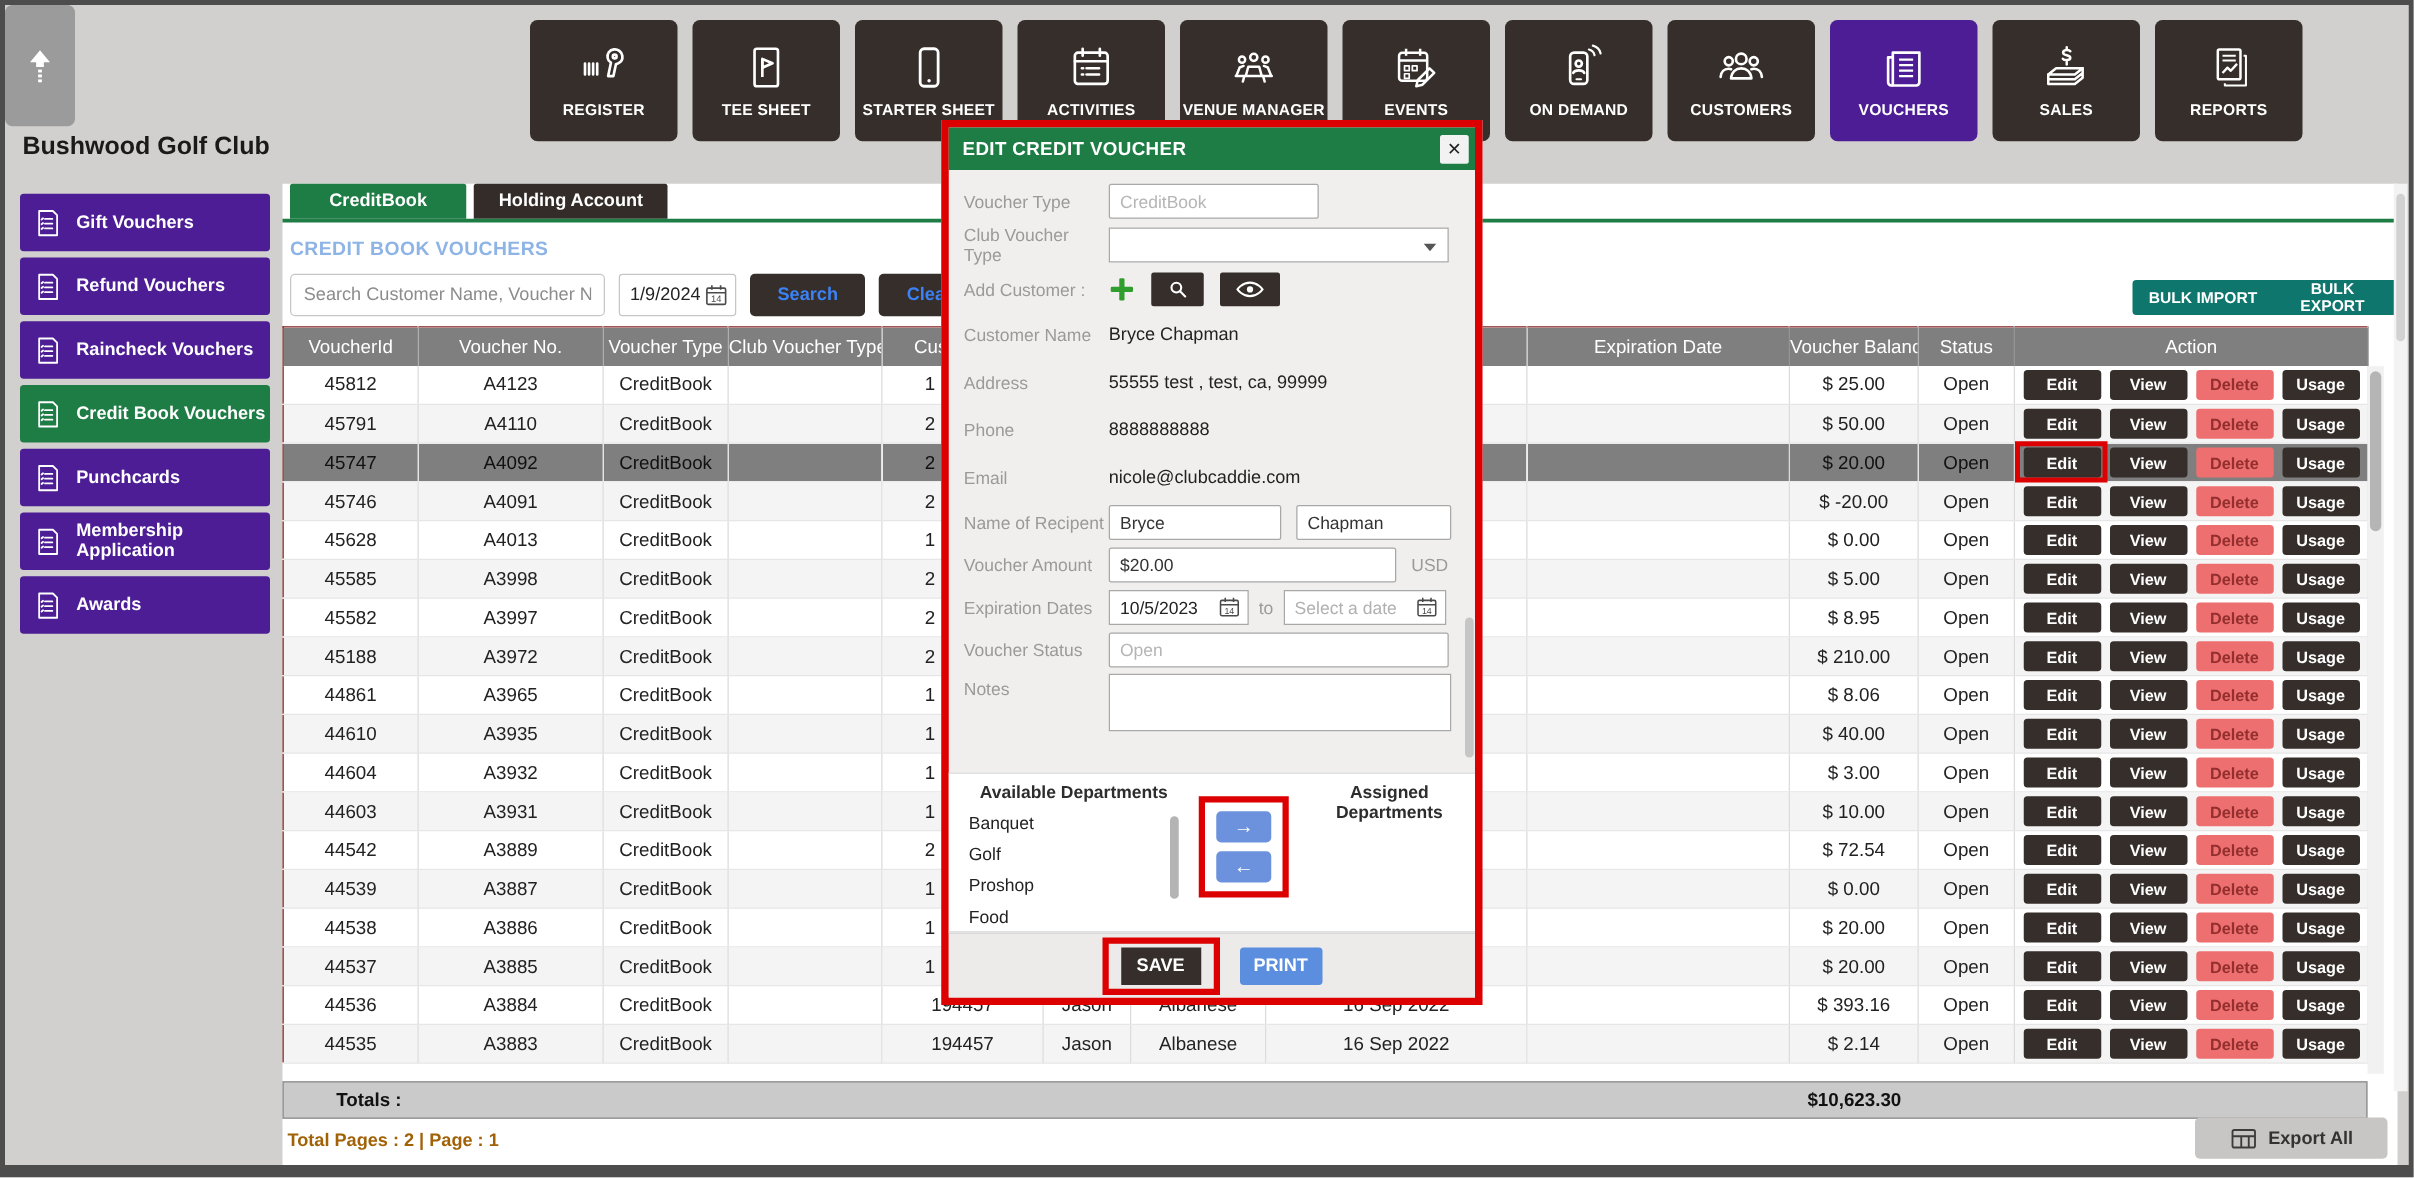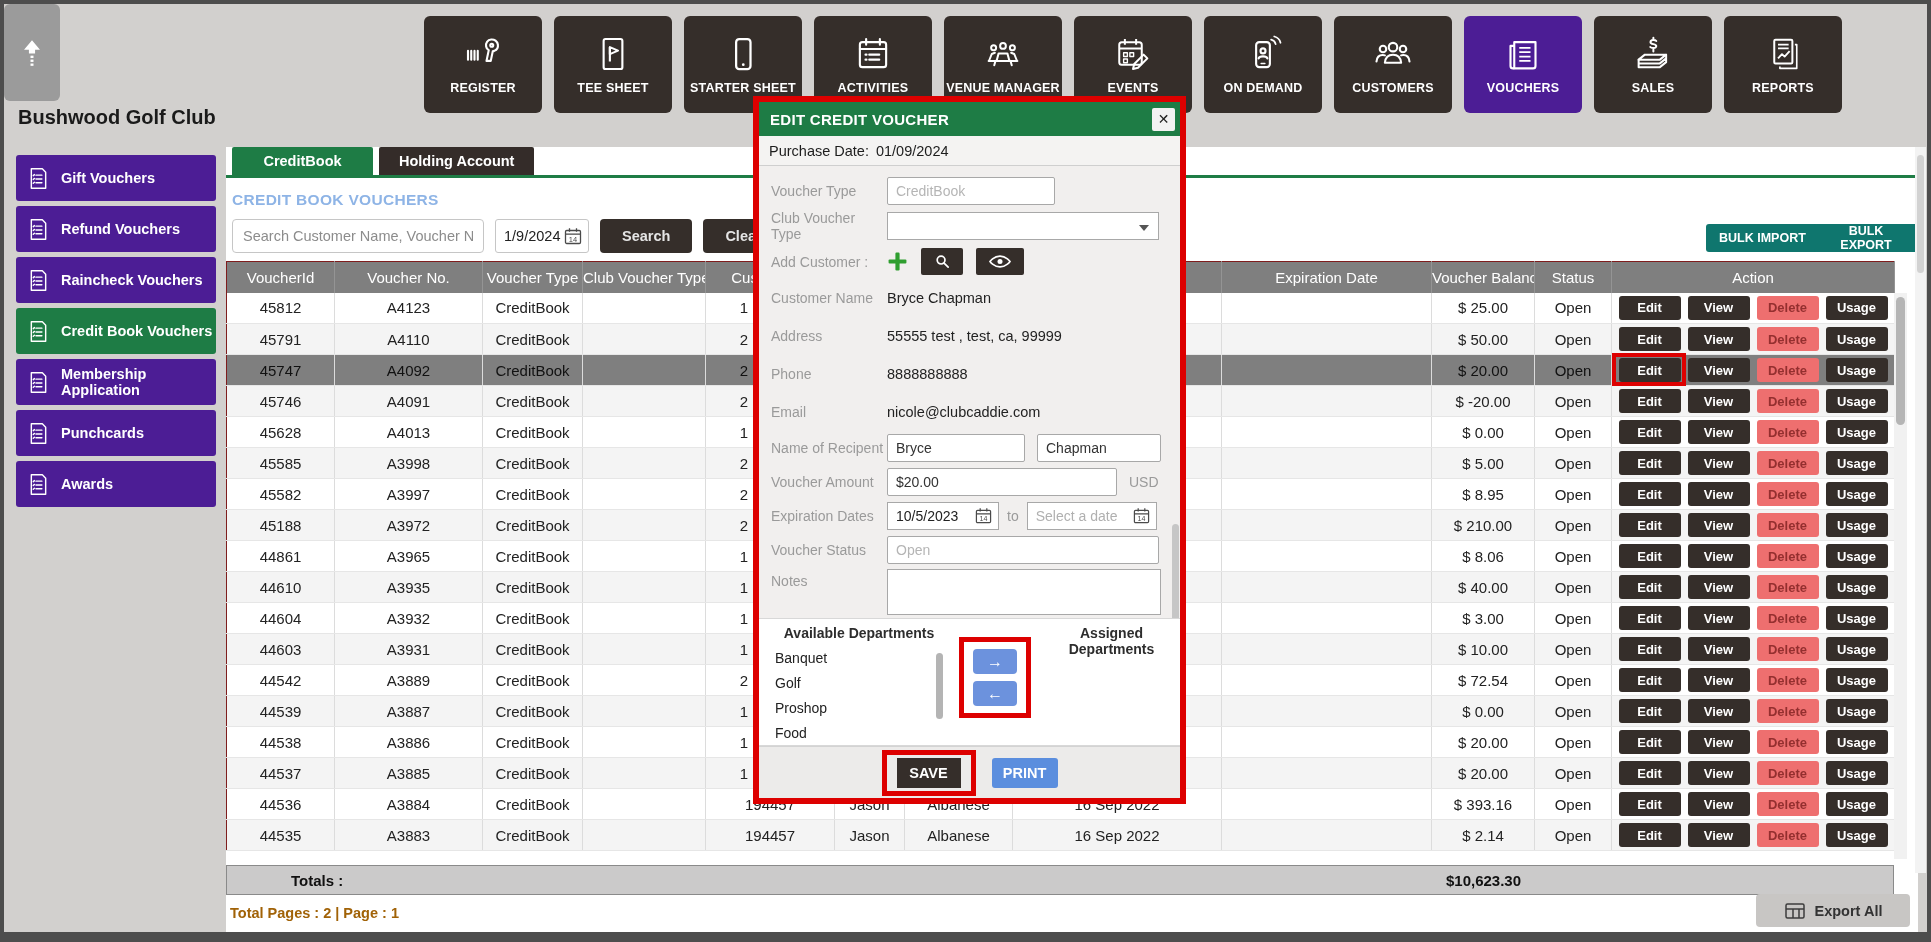--- a/index.html
+++ b/index.html
@@ -38,21 +38,21 @@
   .tab-underline { position:absolute; left:0; top:28px; width:100%; height:3px; background:#1e7c45; }
   .section-title { position:absolute; left:6px; top:44px; font-size:15.5px; font-weight:600; color:#8eb4e6; letter-spacing:.3px; }
   .filter-row { position:absolute; left:6px; top:72px; display:flex; gap:11px; align-items:center; }
   .search-input { width:252px; height:34px; border:1px solid #c6c6c6; border-radius:4px; padding:0 10px;
                   font-size:14.5px; color:#333; font-family:inherit; }
   .search-input::placeholder { color:#8c8c8c; }
   .datebox { width:94px; height:34px; border:1px solid #c6c6c6; border-radius:3px; background:#fff;
              display:flex; align-items:center; padding:0 6px 0 8px; gap:4px; cursor:pointer; }
   .datebox .dt { font-size:14.5px; color:#222; flex:1; white-space:nowrap; }
   .datebox svg { width:18px; height:18px; color:#4a4a4a; flex-shrink:0; }
-  .dark-btn { height:34px; padding:0 22px; background:#352e2a; color:#e5e5e5; border:none; border-radius:4px;
+  .dark-btn { height:34px; padding:0 22px; background:#352e2a; color:#3b82f6; border:none; border-radius:4px;
               font-size:14.5px; font-weight:600; font-family:inherit; cursor:pointer; }
   .bulk-btn { position:absolute; top:77px; height:28px; background:#0f766e; color:#fff; border:none;
               border-radius:3px; font-size:12.5px; font-weight:600; font-family:inherit; padding:0 13px; cursor:pointer; }
   #bulk-import { left:1480px; } #bulk-export { left:1588px; }
 
   
   .tbl-wrap { position:absolute; left:0; top:114px; width:1682px; }
   table.tbl { width:1668px; border-collapse:collapse; table-layout:fixed; border:1px solid #7f1d1d; }
   .tbl th { background:#7f7f7f; color:#fff; font-weight:400; font-size:15px; height:31px;
             border-right:1px solid #949494; overflow:hidden; white-space:nowrap; }
@@ -63,21 +63,21 @@
   .tbl tbody tr.selected td { color:#111; }
   .cid-partial { padding-right:52px; }
   .act-cell { display:flex; gap:7px; justify-content:center; align-items:center; }
   .act-btn { width:62px; height:24px; border:none; border-radius:3px; font-size:13px; font-weight:600;
              font-family:inherit; background:#352e2a; color:#fff; cursor:pointer; }
   .act-btn.btn-delete { background:#ee6f6f; color:#942f2f; }
   .tbl-scroll { position:absolute; left:1668px; top:32px; width:13px; height:566px; background:#f1f1f1; }
   .tbl-thumb { position:absolute; left:2px; top:4px; width:9px; height:128px; background:#b5b5b5; border-radius:5px; }
 
   .totals-bar { position:absolute; left:0; top:718px; width:1668px; height:30px; background:#cbcaca;
-                border:1px solid #8a8a8a; display:flex; align-items:center;padding-left:22px; }
+                border:1px solid #8a8a8a; display:flex; align-items:center; }
   .totals-label { margin-left:42px; font-size:15px; font-weight:bold; color:#111; }
   .totals-value { position:absolute; left:1205px; width:103px; text-align:center; font-size:15px; font-weight:bold; color:#111; }
   .pagination { position:absolute; left:4px; top:758px; font-size:14.5px; font-weight:bold; color:#a16207; }
   .export-btn { position:absolute; left:1530px; top:747px; width:154px; height:33px; background:#c8c6c4;
                 border:none; border-radius:4px; display:flex; align-items:center; justify-content:center; gap:9px;
                 font-size:14.5px; font-weight:600; color:#333; font-family:inherit; cursor:pointer; }
   .export-btn svg { width:22px; height:18px; color:#3c3c3c; }
   .page-scroll { position:absolute; left:1689px; top:0; width:11px; height:726px; background:#f3f3f3; }
   .page-thumb { position:absolute; left:2px; top:8px; width:7px; height:118px; background:#d2d2d2; border-radius:4px; }
 
@@ -350,33 +350,33 @@
       <div class="side-btn">
         <span style="display:flex;width:27px;height:27px">
           <svg viewBox="0 0 32 32">
             <g fill="none" stroke="currentColor" stroke-width="1.7" stroke-linecap="round" stroke-linejoin="round">
               <path d="M7.5 4.5h13l4 4v19h-17z"></path>
               <path d="M13 12h7M13 16.5h7M13 21h7"></path>
               <path d="M9.8 12.6l1.4-1.2M9.8 17.1l1.4-1.2M9.8 21.6l1.4-1.2"></path>
             </g>
           </svg>
         </span>
-        <span class="sb-label">Membership Application</span>
+        <span class="sb-label">Punchcards</span>
       </div>
       <div class="side-btn">
         <span style="display:flex;width:27px;height:27px">
           <svg viewBox="0 0 32 32">
             <g fill="none" stroke="currentColor" stroke-width="1.7" stroke-linecap="round" stroke-linejoin="round">
               <path d="M7.5 4.5h13l4 4v19h-17z"></path>
               <path d="M13 12h7M13 16.5h7M13 21h7"></path>
               <path d="M9.8 12.6l1.4-1.2M9.8 17.1l1.4-1.2M9.8 21.6l1.4-1.2"></path>
             </g>
           </svg>
         </span>
-        <span class="sb-label">Punchcards</span>
+        <span class="sb-label">Membership Application</span>
       </div>
       <div class="side-btn">
         <span style="display:flex;width:27px;height:27px">
           <svg viewBox="0 0 32 32">
             <g fill="none" stroke="currentColor" stroke-width="1.7" stroke-linecap="round" stroke-linejoin="round">
               <path d="M7.5 4.5h13l4 4v19h-17z"></path>
               <path d="M13 12h7M13 16.5h7M13 21h7"></path>
               <path d="M9.8 12.6l1.4-1.2M9.8 17.1l1.4-1.2M9.8 21.6l1.4-1.2"></path>
             </g>
           </svg>
@@ -855,24 +855,20 @@
         <div class="page-thumb"></div>
       </div>
   </div>
 
   <div class="anno-edit"></div>
 
   <div class="modal">
     <div class="modal-header">
       <span class="modal-title">EDIT CREDIT VOUCHER</span>
       <button class="modal-close">✕</button>
-    </div>
-    <div class="purchase-row">
-      <span>Purchase Date:</span>
-      <span>01/09/2024</span>
     </div>
 
     <div class="modal-body">
       <div class="f-row">
         <span class="f-label">Voucher Type</span>
         <input class="m-input disabled" style="width: 168px;" readonly="" value="CreditBook">
       </div>
       <div class="f-row">
         <span class="f-label">Club Voucher Type</span>
         <div class="m-select">

